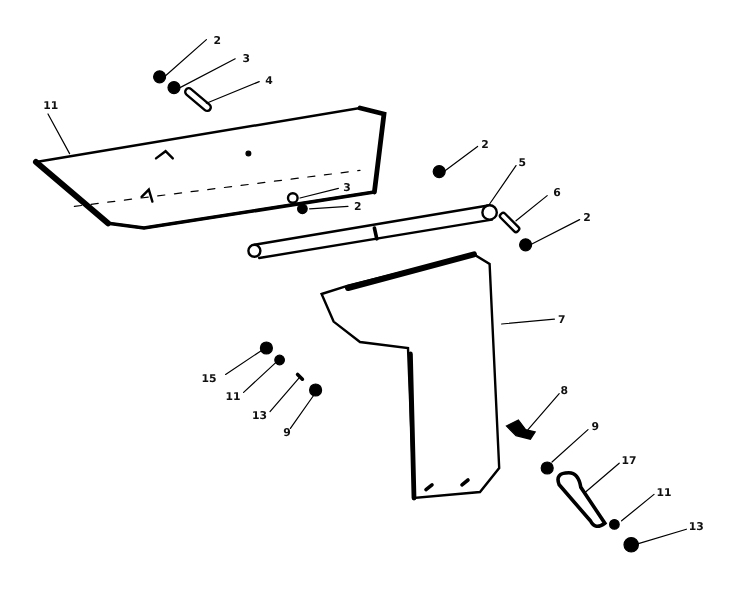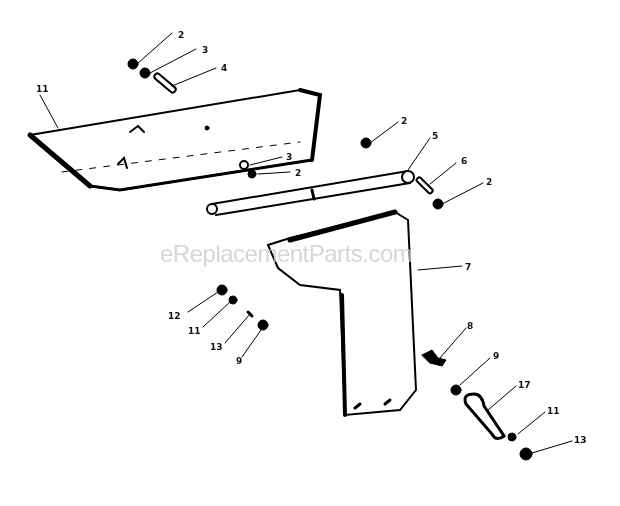--- a/index.html
+++ b/index.html
@@ -81,34 +81,33 @@
         <path d="M242 357 L261 330"></path>
         <path d="M440 358 L466 328"></path>
         <path d="M460 385 L490 358"></path>
         <path d="M488 410 L516 386"></path>
         <path d="M518 434 L545 412"></path>
         <path d="M532 453 L572 441"></path>
       </g>
     </g>
   </svg>
 
-  <div class="wm">eReplacementParts.com</div>
 
   <span class="lbl" style="left:178px;top:31px">2</span>
   <span class="lbl" style="left:202px;top:46px">3</span>
   <span class="lbl" style="left:221px;top:64px">4</span>
   <span class="lbl" style="left:36px;top:85px">11</span>
   <span class="lbl" style="left:286px;top:153px">3</span>
   <span class="lbl" style="left:295px;top:169px">2</span>
   <span class="lbl" style="left:401px;top:117px">2</span>
   <span class="lbl" style="left:432px;top:132px">5</span>
   <span class="lbl" style="left:461px;top:157px">6</span>
   <span class="lbl" style="left:486px;top:178px">2</span>
   <span class="lbl" style="left:465px;top:263px">7</span>
-  <span class="lbl" style="left:168px;top:312px">12</span>
+  <span class="lbl" style="left:168px;top:312px">15</span>
   <span class="lbl" style="left:188px;top:327px">11</span>
   <span class="lbl" style="left:210px;top:343px">13</span>
   <span class="lbl" style="left:236px;top:357px">9</span>
   <span class="lbl" style="left:467px;top:322px">8</span>
   <span class="lbl" style="left:493px;top:352px">9</span>
   <span class="lbl" style="left:518px;top:381px">17</span>
   <span class="lbl" style="left:547px;top:407px">11</span>
   <span class="lbl" style="left:574px;top:436px">13</span>
 </div>
 

